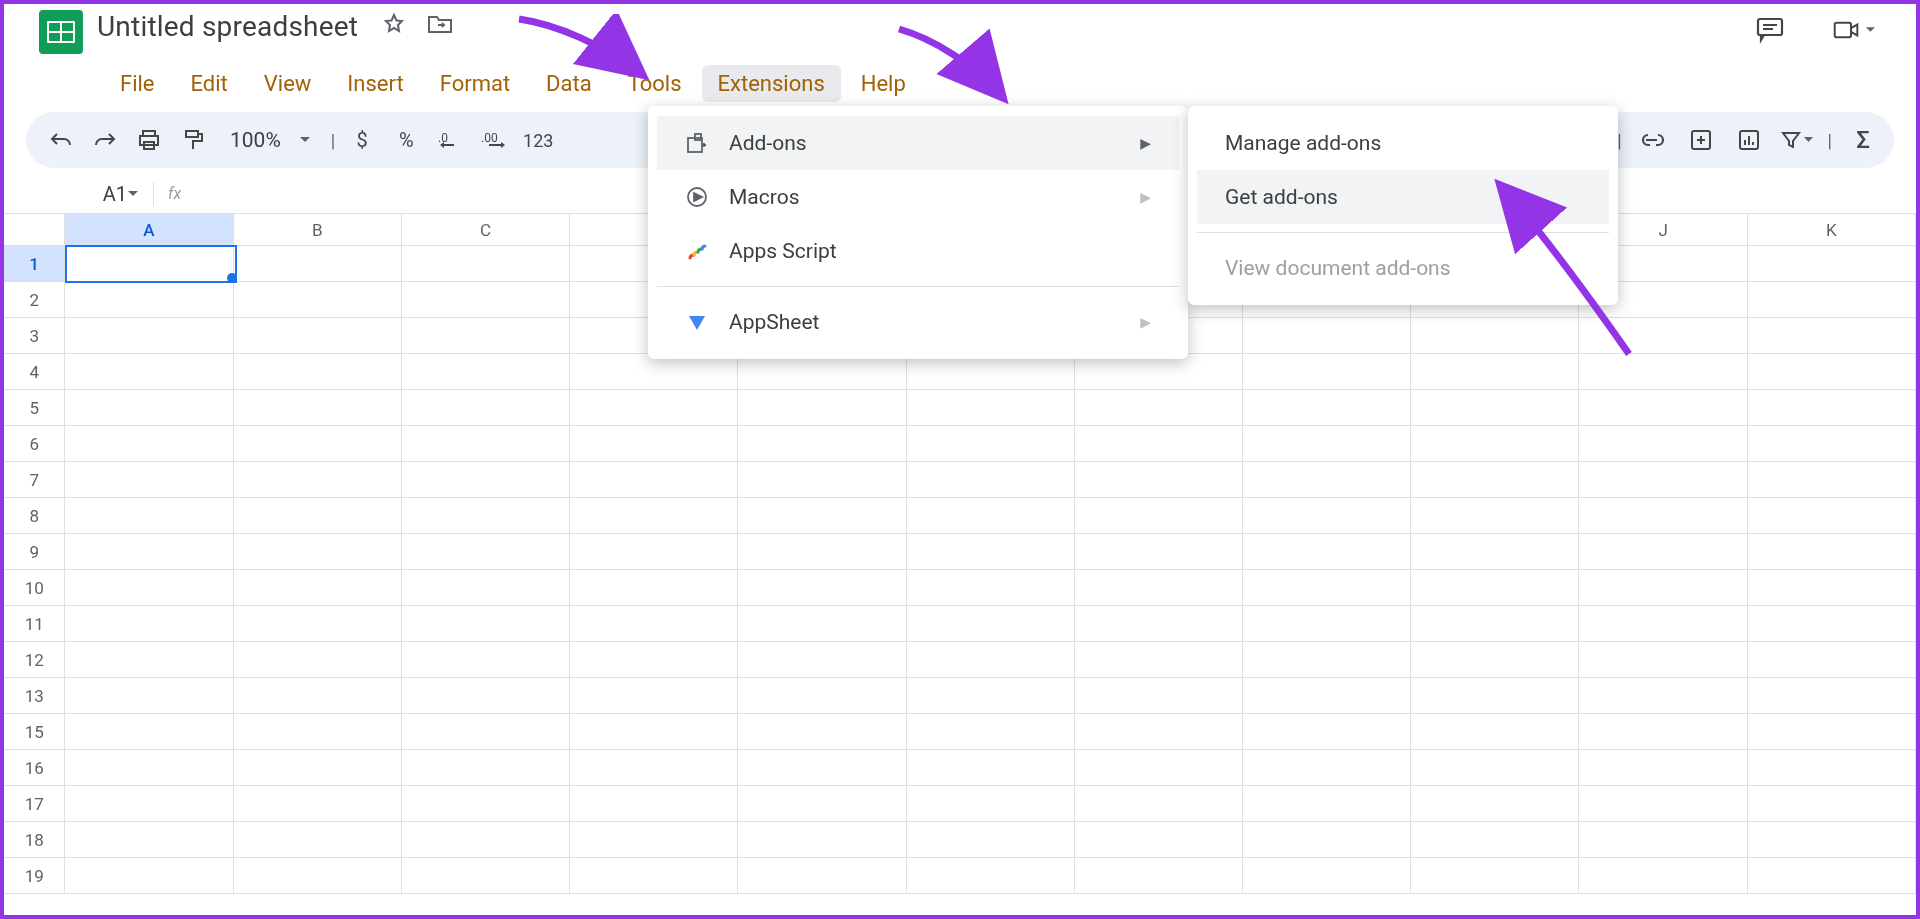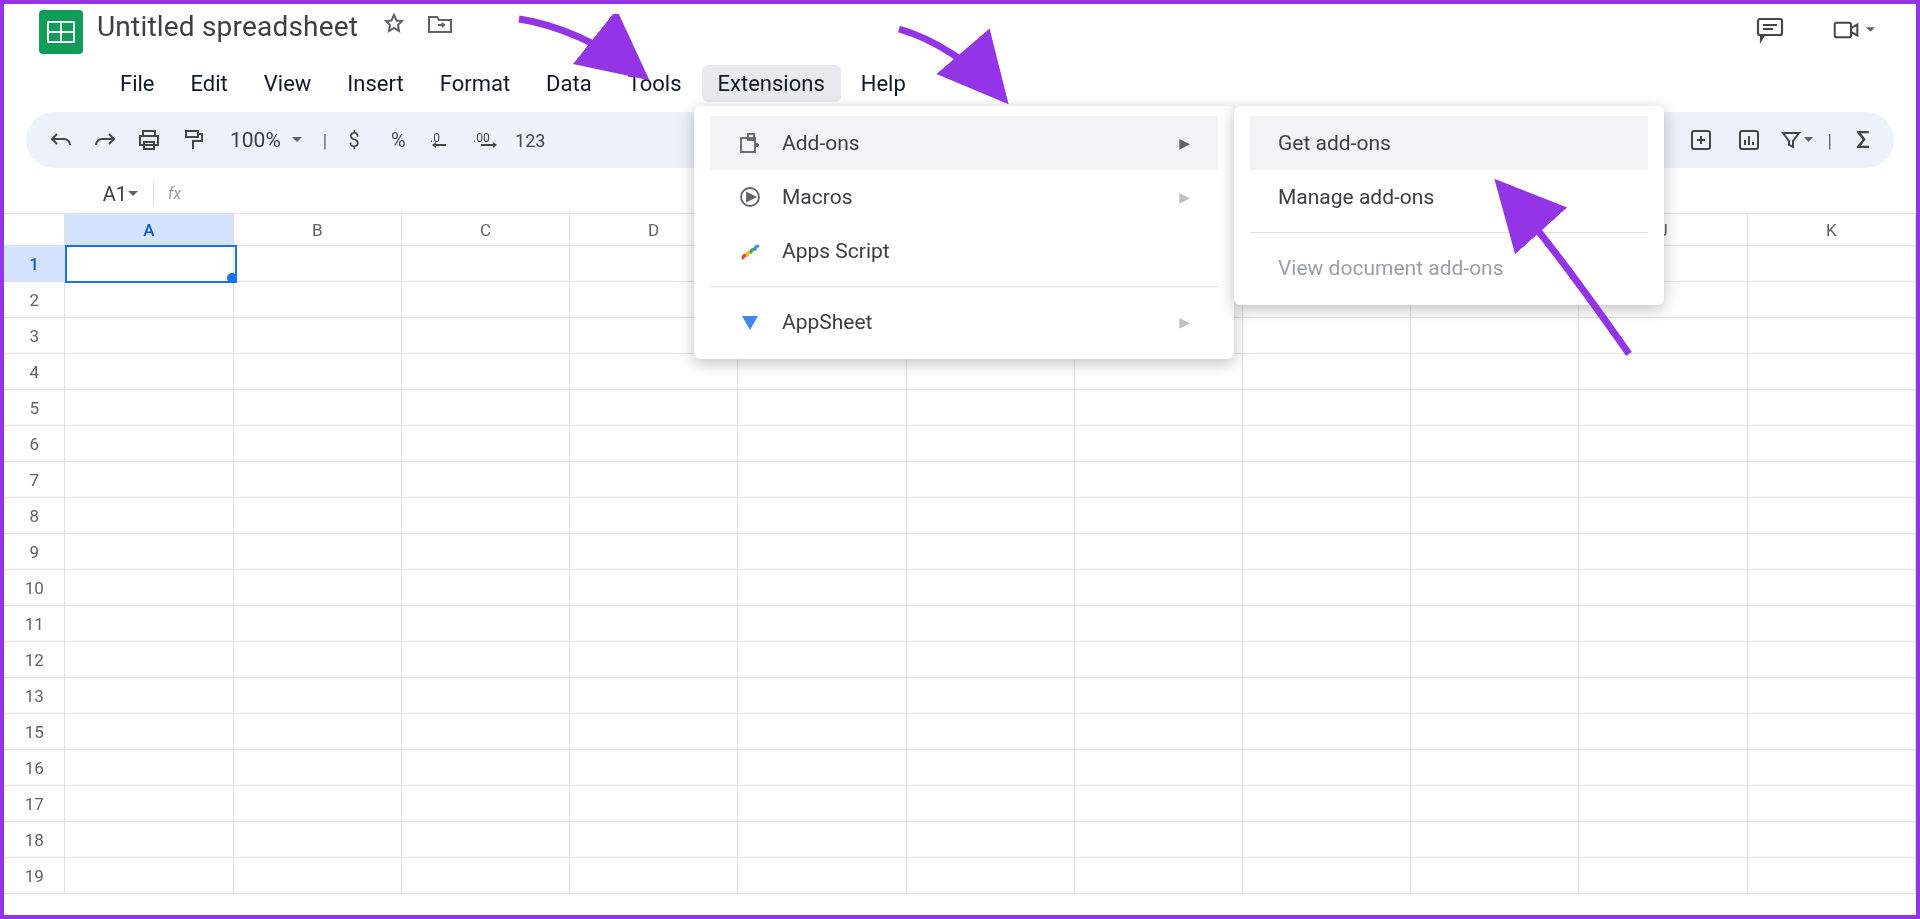--- a/index.html
+++ b/index.html
@@ -11,29 +11,29 @@
   .logo::after { content:""; width: 24px; height: 18px; border: 2px solid #fff; border-radius: 1px; position: absolute; }
   .logo .cross-v { position:absolute; width:2px; height:18px; background:#fff; }
   .logo .cross-h { position:absolute; width:24px; height:2px; background:#fff; }
   .doc-title { font-size: 28px; color: #3c4043; font-weight: 400; letter-spacing: .2px; }
   .title-icons { display:flex; align-items:center; gap:18px; margin-left:22px; }
   .ico { width: 28px; height: 28px; display:flex; align-items:center; justify-content:center; color:#5f6368; }
   .title-right { margin-left:auto; display:flex; align-items:center; gap:40px; padding-right:18px; }
   .btn-round { width: 44px; height: 40px; display:flex; align-items:center; justify-content:center; color:#444746; }
 
   
-  .menu-bar { display:flex; align-items:center; height: 46px; padding-left: 100px; gap: 4px; font-size: 22px; color:#0f172a;}
+  .menu-bar { display:flex; align-items:center; height: 46px; padding-left: 100px; gap: 4px; font-size: 22px; color:#a16207;}
   .menu-item { padding: 6px 16px; border-radius: 6px; cursor:pointer; }
   .menu-item.active { background:#e8eaed;text-align:center; }
 
   
   .toolbar { margin: 6px 22px 0 22px; height: 56px; background:#edf2fa; border-radius: 32px; display:flex; align-items:center; padding: 0 18px; gap: 10px; color:#444746; position:relative;}
   .tb-btn { min-width: 34px; height: 40px; display:flex; align-items:center; justify-content:center; font-size: 20px; border-radius:6px; cursor:pointer; }
   .tb-sep { color:#5f6368; font-size:18px;}
-  .zoom { display:flex; align-items:center; gap:10px; font-size:21px; color:#3c4043; padding: 0 10px;}
+  .zoom { display:flex; align-items:center; gap:18px; font-size:21px; color:#3c4043; padding: 0 10px;}
   .toolbar-right { position:absolute; right:14px; display:flex; align-items:center; gap:14px; }
 
   
   .fx-row { display:flex; align-items:center; height: 40px; border-bottom:1px solid #e0e0e0; margin-top:6px;}
   .name-box { width: 150px; display:flex; align-items:center; justify-content:flex-end; padding: 0 14px 0 20px; font-size: 20px; color:#3c4043; border-right:1px solid #e0e0e0;}
   .fx-label { font-style: italic; color:#9aa0a6; font-size:16px; padding-left:14px; }
 
   
   .grid { position:relative; }
   .col-headers { display:flex; height: 32px; background:#fff; border-bottom:1px solid #e0e0e0;}
@@ -42,21 +42,21 @@
   .col-h.sel { background:#d3e3fd; color:#0b57d0; font-weight:500;}
   .rows { }
   .row { display:flex; height: 36px; }
   .row-h { width:62px; border-right:1px solid #e0e0e0; border-bottom:1px solid #e0e0e0; display:flex; align-items:center; justify-content:center; font-size:17px; color:#5f6368; background:#fff;}
   .row-h.sel { background:#d3e3fd; color:#0b57d0; font-weight:500;}
   .cell { width:170px; border-right:1px solid #e0e0e0; border-bottom:1px solid #e0e0e0;}
   .active-cell-outline { position:absolute; left:62px; top:32px; width:170px; height:36px; outline: 2px solid #1a73e8; outline-offset:-1px; pointer-events:none;}
   .active-cell-handle { position:absolute; left:228px; top:64px; width:10px; height:10px; background:#1a73e8; border-radius:50%; transform:translate(-50%,-50%);}
 
   
-  .menu-panel { position:absolute; background:#fff; border-radius:6px; box-shadow: 0 4px 16px rgba(0,0,0,.25); padding: 10px 16px; margin-left: 46px; }
+  .menu-panel { position:absolute; background:#fff; border-radius:6px; box-shadow: 0 4px 16px rgba(0,0,0,.25); padding: 10px 9px; }
   .menu-row { display:flex; align-items:center; height: 54px; padding: 0 28px; font-size:21px; color:#3c4043; gap:20px; cursor:pointer;}
   .menu-row.hover { background:#f1f3f4;}
   .menu-row.disabled { color:#9aa0a6; cursor:default;}
   .menu-row .arrow { margin-left:auto; font-size:14px; color:#5f6368;}
   .menu-divider { height:1px; background:#e0e0e0; margin:8px 0;}
   .menu1 { left: 644px; top: 102px; width: 540px; }
   .menu2 { left: 1184px; top: 102px; width: 430px; }
   .mi-icon { width:24px; height:24px; display:flex; align-items:center; justify-content:center;}
 
   
@@ -529,25 +529,25 @@
         <svg width="22" height="22" viewBox="0 0 22 22">
           <path d="M3 5l16 0-8 14z" fill="#4285f4"></path>
         </svg>
       </span>
     <span>AppSheet</span>
     <span class="arrow" style="color:#c0c0c0;">▶</span>
   </div>
 </div>
 
 <div class="menu-panel menu2">
+  <div class="menu-row">
+    <span>Manage add-ons</span>
+  </div>
   <div class="menu-row hover">
     <span>Get add-ons</span>
-  </div>
-  <div class="menu-row">
-    <span>Manage add-ons</span>
   </div>
   <div class="menu-divider"></div>
   <div class="menu-row disabled">
     <span>View document add-ons</span>
   </div>
 </div>
 
 <svg class="anno-arrow" style="left:510px; top:10px;" width="150" height="80">
   <defs>
       <marker id="ah1" markerWidth="12" markerHeight="12" refX="9" refY="5" orient="auto">

